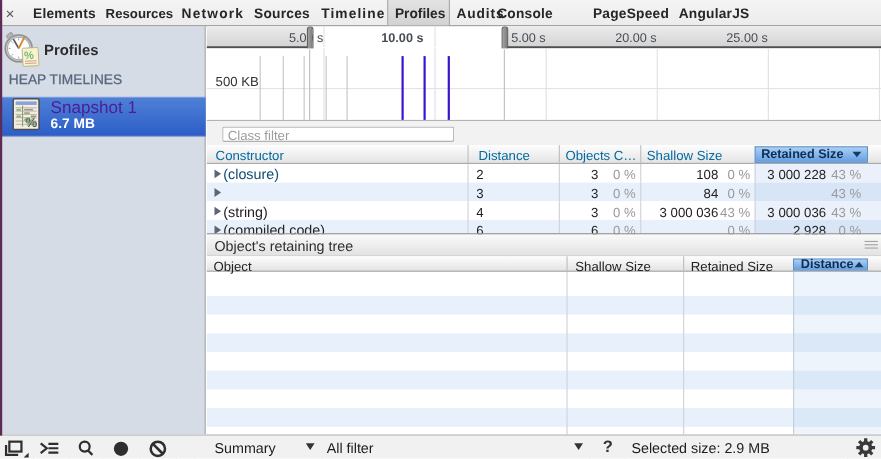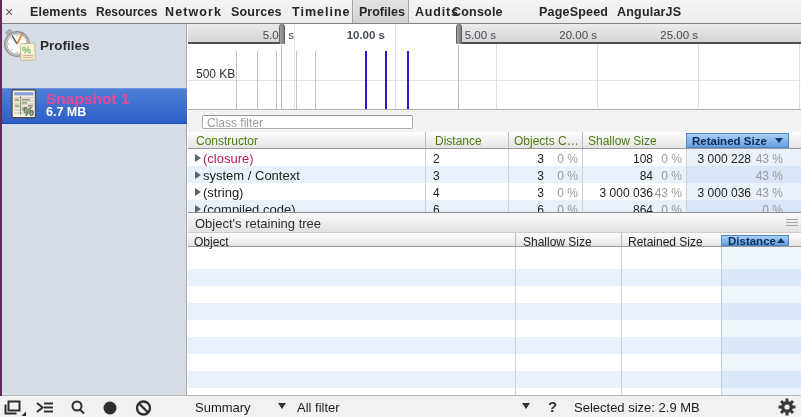--- a/index.html
+++ b/index.html
@@ -24,24 +24,25 @@
   <div class="txt tab" style="left:292px;letter-spacing:1.0px;">Timeline</div>
   <div class="txt tab" style="left:359px;letter-spacing:0;">Profiles</div>
   <div class="txt tab" style="left:415px;letter-spacing:0.8px;">Audits</div>
   <div class="txt tab" style="left:452px;">Console</div>
   <div class="txt tab" style="left:539px;">PageSpeed</div>
   <div class="txt tab" style="left:617px;">AngularJS</div>
   <style>.tab{top:5px;font-size:12.5px;font-weight:bold;letter-spacing:0.2px;color:#262626;}</style>
 
   <div class="abs" style="left:0;top:24px;width:187px;height:371px;background:#d6dce5;border-right:1px solid #a9a9a9;box-sizing:border-box;"></div>
   <div class="txt" style="left:40px;top:37.5px;font-size:13.5px;font-weight:bold;color:#2c2c2c;">Profiles</div>
+  <div class="txt" style="left:8px;top:65px;font-size:12.5px;color:#56687f;-webkit-text-stroke:0.25px #56687f;">HEAP TIMELINES</div>
 
   <div class="abs" style="left:0;top:88px;width:187px;height:36px;
        background:linear-gradient(#4f80d6,#2c5ec8);border-bottom:1px solid #1e4cb2;border-top:1px solid #6d93de;box-sizing:border-box;"></div>
-  <div class="txt" style="left:46px;top:90px;font-size:15.5px;font-weight:bold;color:#ec4899;">Snapshot 1</div>
+  <div class="txt" style="left:46px;top:90px;font-size:15.5px;font-weight:normal;color:#4c1d95;">Snapshot 1</div>
   <div class="txt" style="left:46px;top:104.5px;font-size:12.5px;font-weight:bold;color:#fff;">6.7 MB</div>
 
   <svg class="abs" style="left:2px;top:26px;" width="36" height="36" viewBox="0 0 36 36">
     <rect x="4" y="4.5" width="6" height="4" rx="1.5" transform="rotate(-38 7 6.5)" fill="#b2b2b2" stroke="#8a8a8a" stroke-width="0.7"></rect>
     <circle cx="15" cy="18" r="13" fill="#c9c9c9"></circle>
     <circle cx="15" cy="18" r="12.2" fill="none" stroke="#919191" stroke-width="1.4"></circle>
     <circle cx="15" cy="18" r="10.2" fill="#fcfcfc" stroke="#adadad" stroke-width="1"></circle>
     <g stroke="#9aa0a6" stroke-width="0.9">
       <line x1="15" y1="8.8" x2="15" y2="10.6"></line>
         <line x1="15" y1="25.4" x2="15" y2="27.2"></line>
@@ -120,21 +121,21 @@
   <div class="abs hsep" style="left:582px;"></div>
   <style>.hsep{top:132px;width:1px;height:16px;background:#bdbdbd;}</style>
   <div class="abs" style="left:686px;top:133px;width:103px;height:15px;
        background:linear-gradient(#abcff4,#649fe2);border:1px solid #4c87c6;box-sizing:border-box;"></div>
   <div class="txt hlab" style="left:196px;">Constructor</div>
   <div class="txt hlab" style="left:435px;">Distance</div>
   <div class="txt hlab" style="left:514px;">Objects C…</div>
   <div class="txt hlab" style="left:588px;">Shallow Size</div>
   <div class="txt" style="left:692px;top:135px;font-size:11.5px;color:#0e2d52;font-weight:bold;">Retained Size</div>
   <div class="abs" style="left:775px;top:138px;width:0;height:0;border-left:4.5px solid transparent;border-right:4.5px solid transparent;border-top:5.5px solid #173a63;"></div>
-  <style>.hlab{top:134px;font-size:12px;color:#4d7c0f;}</style>
+  <style>.hlab{top:134px;font-size:12px;color:#0369a1;}</style>
 
   <div style="position:absolute;left:294px;top:44px;width:1px;height:65px;background:#e0e0e0;"></div>
   <div style="position:absolute;left:395px;top:44px;width:1px;height:65px;background:#e0e0e0;"></div>
   <div style="position:absolute;left:496px;top:44px;width:1px;height:65px;background:#e0e0e0;"></div>
   <div style="position:absolute;left:597px;top:44px;width:1px;height:65px;background:#e0e0e0;"></div>
   <div style="position:absolute;left:698px;top:44px;width:1px;height:65px;background:#e0e0e0;"></div>
   <div style="position:absolute;left:799px;top:44px;width:1px;height:65px;background:#e0e0e0;"></div>
   <div style="position:absolute;left:236px;top:51px;width:1px;height:58px;background:#c4c4c4;"></div>
   <div style="position:absolute;left:257px;top:51px;width:1px;height:58px;background:#c4c4c4;"></div>
   <div style="position:absolute;left:276px;top:51px;width:1px;height:58px;background:#c4c4c4;"></div>
@@ -145,36 +146,35 @@
   <div style="position:absolute;left:365px;top:51px;width:2px;height:58px;background:#3a13cd;"></div>
   <div style="position:absolute;left:385px;top:51px;width:2px;height:58px;background:#3a13cd;"></div>
   <div style="position:absolute;left:407px;top:51px;width:2px;height:58px;background:#3a13cd;"></div>
   <div style="position:absolute;left:188px;top:149px;width:613px;height:17px;background:#fff;overflow:hidden;"></div>
   <div style="position:absolute;left:686px;top:149px;width:115px;height:17px;background:rgba(140,180,230,0.18);"></div>
   <div style="position:absolute;left:425px;top:149px;width:1px;height:17px;background:#ccd2da;"></div>
   <div style="position:absolute;left:508px;top:149px;width:1px;height:17px;background:#ccd2da;"></div>
   <div style="position:absolute;left:582px;top:149px;width:1px;height:17px;background:#ccd2da;"></div>
   <div style="position:absolute;left:686px;top:149px;width:1px;height:17px;background:#ccd2da;"></div>
   <div style="position:absolute;left:195px;top:154px;width:0;height:0;border-top:4px solid transparent;border-bottom:4px solid transparent;border-left:6px solid #5c6675;"></div>
-  <div style="position:absolute;overflow:hidden;white-space:nowrap;font-size:12px;left:203px;top:151px;color:#be185d;font-size:13px;">(closure)</div>
+  <div style="position:absolute;overflow:hidden;white-space:nowrap;font-size:12px;left:203px;top:151px;color:#0c4a6e;font-size:13px;">(closure)</div>
   <div style="position:absolute;overflow:hidden;white-space:nowrap;font-size:12px;left:433px;top:151.5px;color:#222;">2</div>
   <div style="position:absolute;overflow:hidden;white-space:nowrap;font-size:12px;left:464px;top:151.5px;width:80px;text-align:right;color:#222;">3</div>
   <div style="position:absolute;overflow:hidden;white-space:nowrap;font-size:12px;left:508px;top:151.5px;width:70px;text-align:right;color:#9a9a9a;">0 %</div>
   <div style="position:absolute;overflow:hidden;white-space:nowrap;font-size:12px;left:553px;top:151.5px;width:100px;text-align:right;color:#222;">108</div>
   <div style="position:absolute;overflow:hidden;white-space:nowrap;font-size:12px;left:612px;top:151.5px;width:70px;text-align:right;color:#9a9a9a;">0 %</div>
   <div style="position:absolute;overflow:hidden;white-space:nowrap;font-size:12px;left:651px;top:151.5px;width:100px;text-align:right;color:#222;">3 000 228</div>
   <div style="position:absolute;overflow:hidden;white-space:nowrap;font-size:12px;left:713px;top:151.5px;width:70px;text-align:right;color:#9a9a9a;">43 %</div>
   <div style="position:absolute;left:188px;top:166px;width:613px;height:17px;background:#e8f1fb;overflow:hidden;"></div>
   <div style="position:absolute;left:686px;top:166px;width:115px;height:17px;background:rgba(140,180,230,0.18);"></div>
   <div style="position:absolute;left:425px;top:166px;width:1px;height:17px;background:#ccd2da;"></div>
   <div style="position:absolute;left:508px;top:166px;width:1px;height:17px;background:#ccd2da;"></div>
   <div style="position:absolute;left:582px;top:166px;width:1px;height:17px;background:#ccd2da;"></div>
   <div style="position:absolute;left:686px;top:166px;width:1px;height:17px;background:#ccd2da;"></div>
   <div style="position:absolute;left:195px;top:171px;width:0;height:0;border-top:4px solid transparent;border-bottom:4px solid transparent;border-left:6px solid #5c6675;"></div>
-  <div style="position:absolute;overflow:hidden;white-space:nowrap;font-size:12px;left:203px;top:168px;color:#222;font-size:13px;">system / Context</div>
   <div style="position:absolute;overflow:hidden;white-space:nowrap;font-size:12px;left:433px;top:168.5px;color:#222;">3</div>
   <div style="position:absolute;overflow:hidden;white-space:nowrap;font-size:12px;left:464px;top:168.5px;width:80px;text-align:right;color:#222;">3</div>
   <div style="position:absolute;overflow:hidden;white-space:nowrap;font-size:12px;left:508px;top:168.5px;width:70px;text-align:right;color:#9a9a9a;">0 %</div>
   <div style="position:absolute;overflow:hidden;white-space:nowrap;font-size:12px;left:553px;top:168.5px;width:100px;text-align:right;color:#222;">84</div>
   <div style="position:absolute;overflow:hidden;white-space:nowrap;font-size:12px;left:612px;top:168.5px;width:70px;text-align:right;color:#9a9a9a;">0 %</div>
   <div style="position:absolute;overflow:hidden;white-space:nowrap;font-size:12px;left:713px;top:168.5px;width:70px;text-align:right;color:#9a9a9a;">43 %</div>
   <div style="position:absolute;left:188px;top:183px;width:613px;height:17px;background:#fff;overflow:hidden;"></div>
   <div style="position:absolute;left:686px;top:183px;width:115px;height:17px;background:rgba(140,180,230,0.18);"></div>
   <div style="position:absolute;left:425px;top:183px;width:1px;height:17px;background:#ccd2da;"></div>
   <div style="position:absolute;left:508px;top:183px;width:1px;height:17px;background:#ccd2da;"></div>
@@ -193,22 +193,22 @@
   <div style="position:absolute;left:686px;top:200px;width:115px;height:12px;background:rgba(140,180,230,0.18);"></div>
   <div style="position:absolute;left:425px;top:200px;width:1px;height:12px;background:#ccd2da;"></div>
   <div style="position:absolute;left:508px;top:200px;width:1px;height:12px;background:#ccd2da;"></div>
   <div style="position:absolute;left:582px;top:200px;width:1px;height:12px;background:#ccd2da;"></div>
   <div style="position:absolute;left:686px;top:200px;width:1px;height:12px;background:#ccd2da;"></div>
   <div style="position:absolute;left:195px;top:205px;width:0;height:0;border-top:4px solid transparent;border-bottom:4px solid transparent;border-left:6px solid #5c6675;"></div>
   <div style="position:absolute;overflow:hidden;white-space:nowrap;font-size:12px;left:203px;top:202px;color:#222;font-size:13px;">(compiled code)</div>
   <div style="position:absolute;overflow:hidden;white-space:nowrap;font-size:12px;left:433px;top:202.5px;color:#222;">6</div>
   <div style="position:absolute;overflow:hidden;white-space:nowrap;font-size:12px;left:464px;top:202.5px;width:80px;text-align:right;color:#222;">6</div>
   <div style="position:absolute;overflow:hidden;white-space:nowrap;font-size:12px;left:508px;top:202.5px;width:70px;text-align:right;color:#9a9a9a;">0 %</div>
-  <div style="position:absolute;overflow:hidden;white-space:nowrap;font-size:12px;left:553px;top:202.5px;width:100px;text-align:right;color:#222;">864</div>
   <div style="position:absolute;overflow:hidden;white-space:nowrap;font-size:12px;left:612px;top:202.5px;width:70px;text-align:right;color:#9a9a9a;">0 %</div>
+  <div style="position:absolute;overflow:hidden;white-space:nowrap;font-size:12px;left:651px;top:202.5px;width:100px;text-align:right;color:#222;">2 928</div>
   <div style="position:absolute;overflow:hidden;white-space:nowrap;font-size:12px;left:713px;top:202.5px;width:70px;text-align:right;color:#9a9a9a;">0 %</div>
   <div style="position:absolute;left:188px;top:269px;width:613px;height:17px;background:#e8f1fb;"></div>
   <div style="position:absolute;left:188px;top:303px;width:613px;height:17px;background:#e8f1fb;"></div>
   <div style="position:absolute;left:188px;top:337px;width:613px;height:17px;background:#e8f1fb;"></div>
   <div style="position:absolute;left:188px;top:371px;width:613px;height:17px;background:#e8f1fb;"></div>
   <div style="position:absolute;left:515px;top:247px;width:1px;height:148px;background:#ccd2da;"></div>
   <div style="position:absolute;left:621px;top:247px;width:1px;height:148px;background:#ccd2da;"></div>
   <div style="position:absolute;left:721px;top:247px;width:1px;height:148px;background:#ccd2da;"></div>
   <div style="position:absolute;left:721px;top:247px;width:80px;height:148px;background:rgba(140,180,230,0.15);"></div>
   <div style="position:absolute;left:30px;top:396px;width:1px;height:21px;background:#d8d8d8;"></div>

